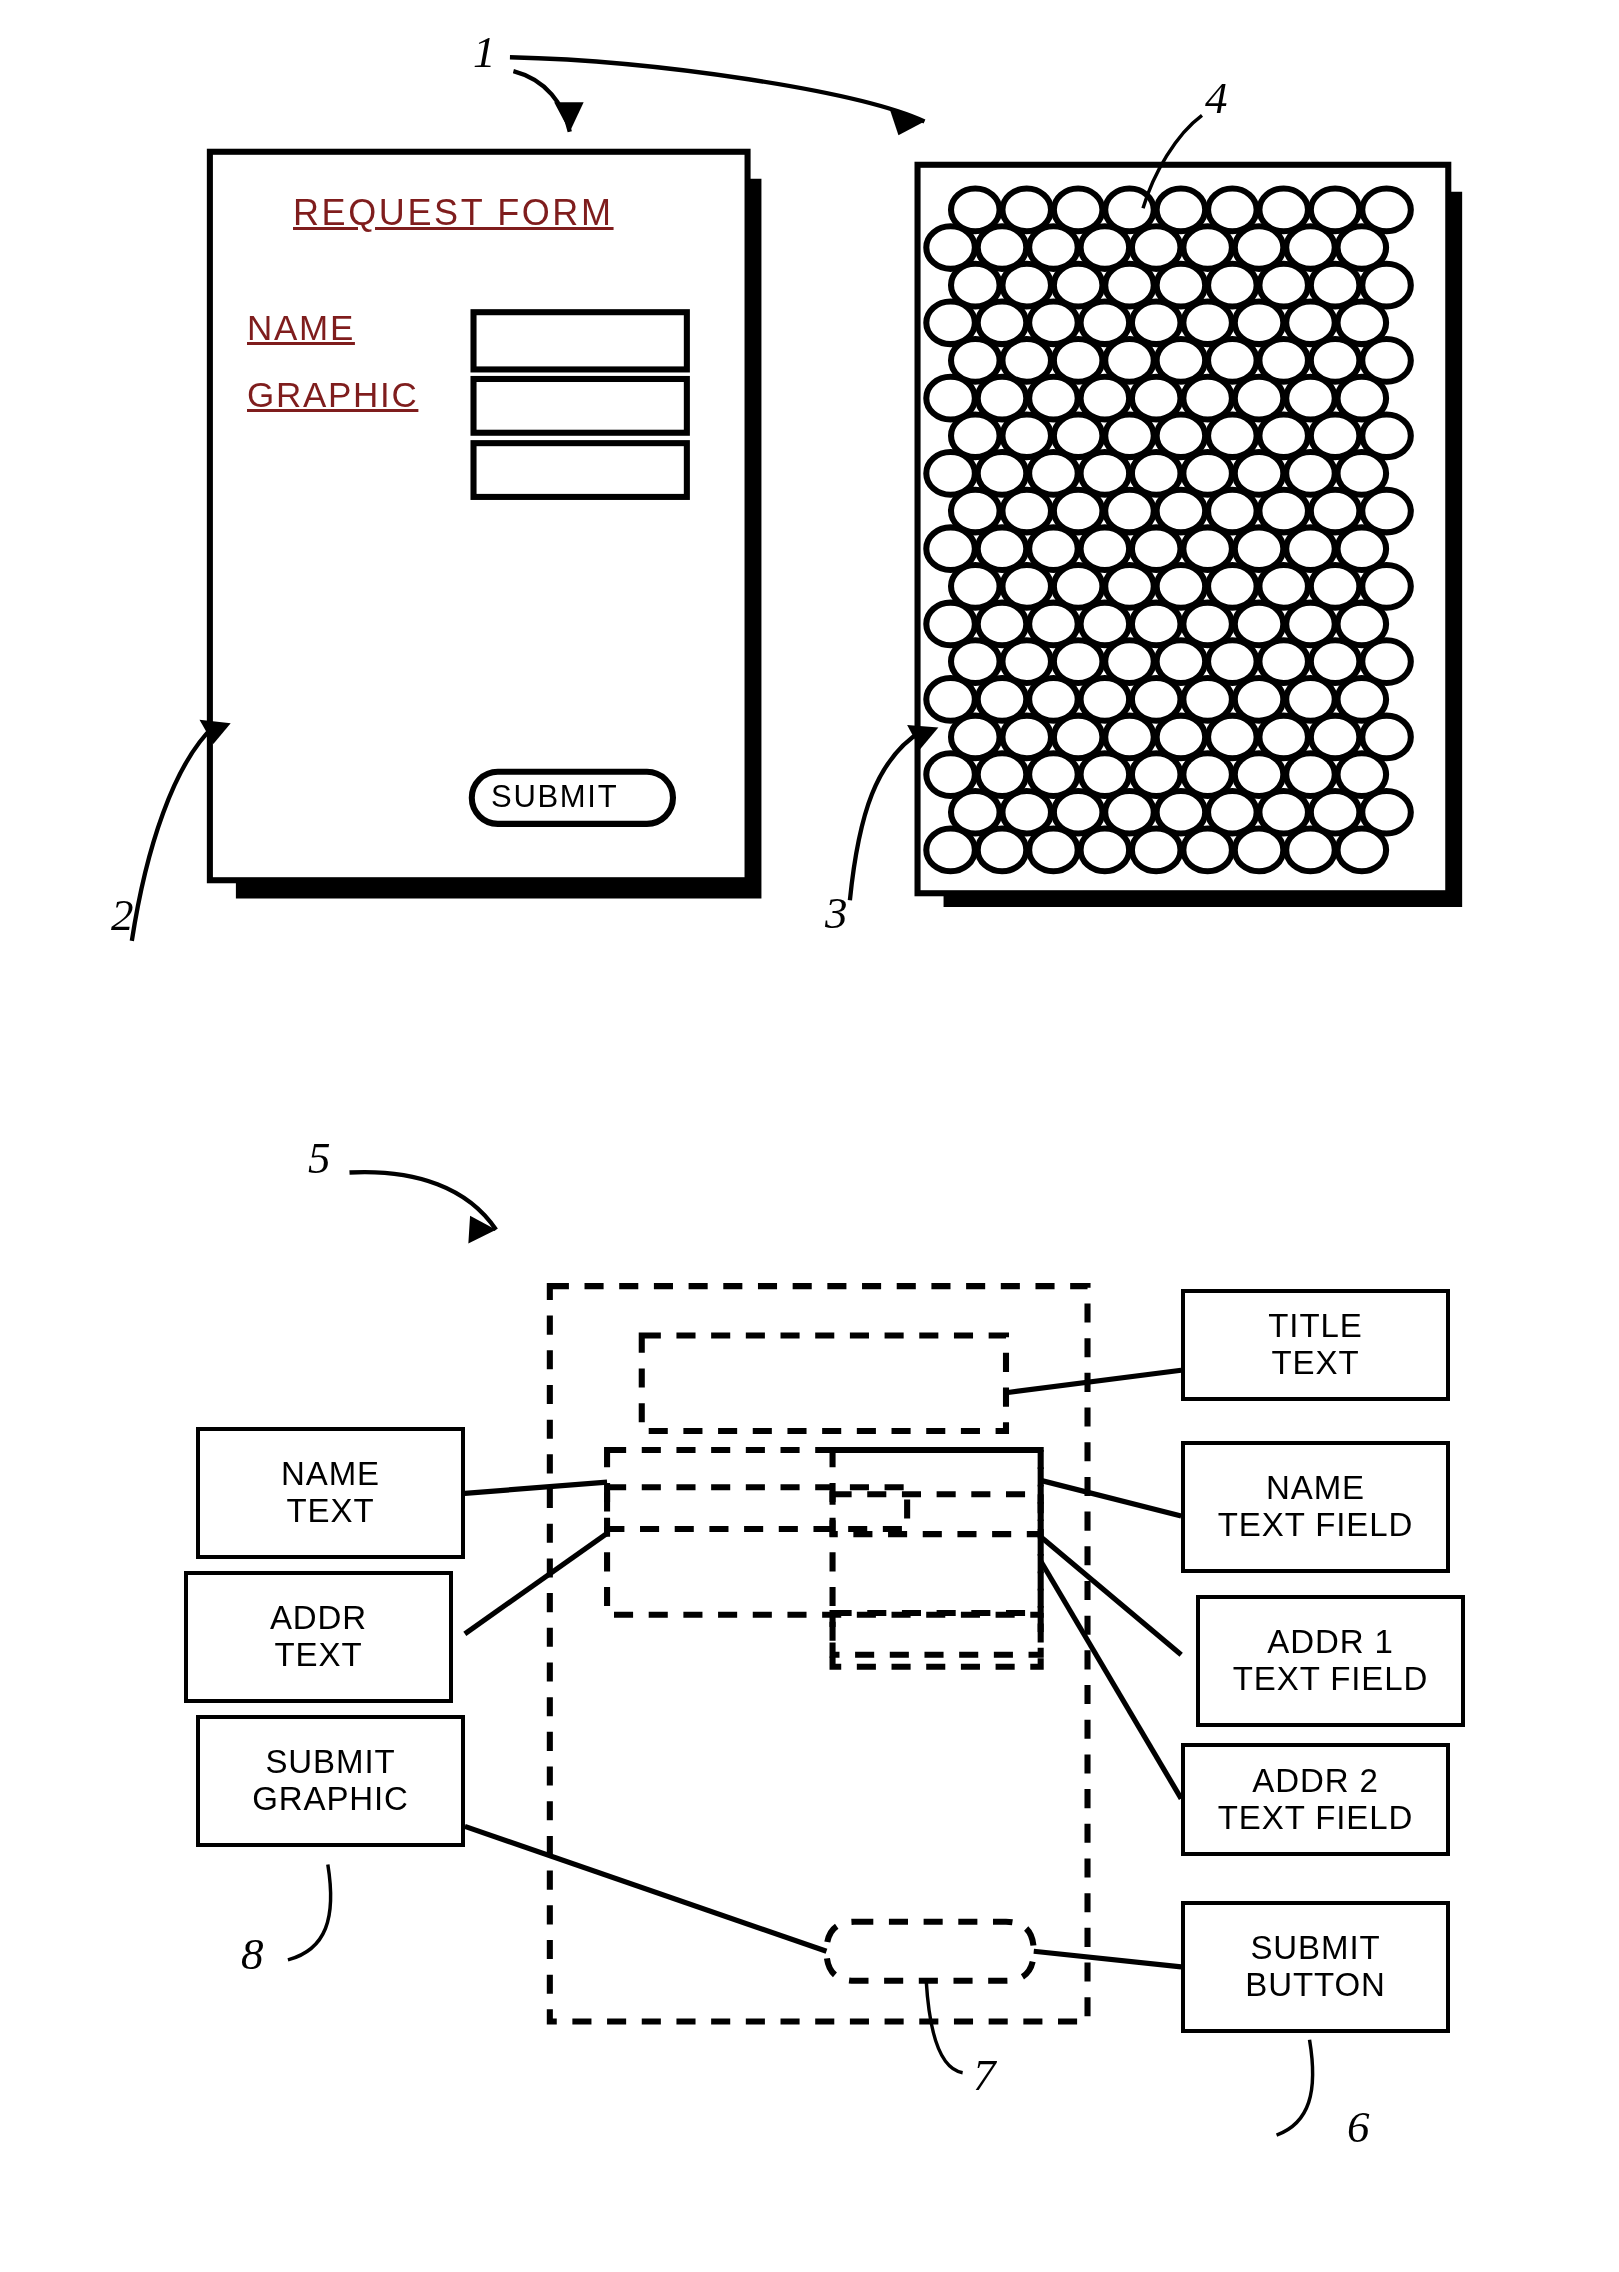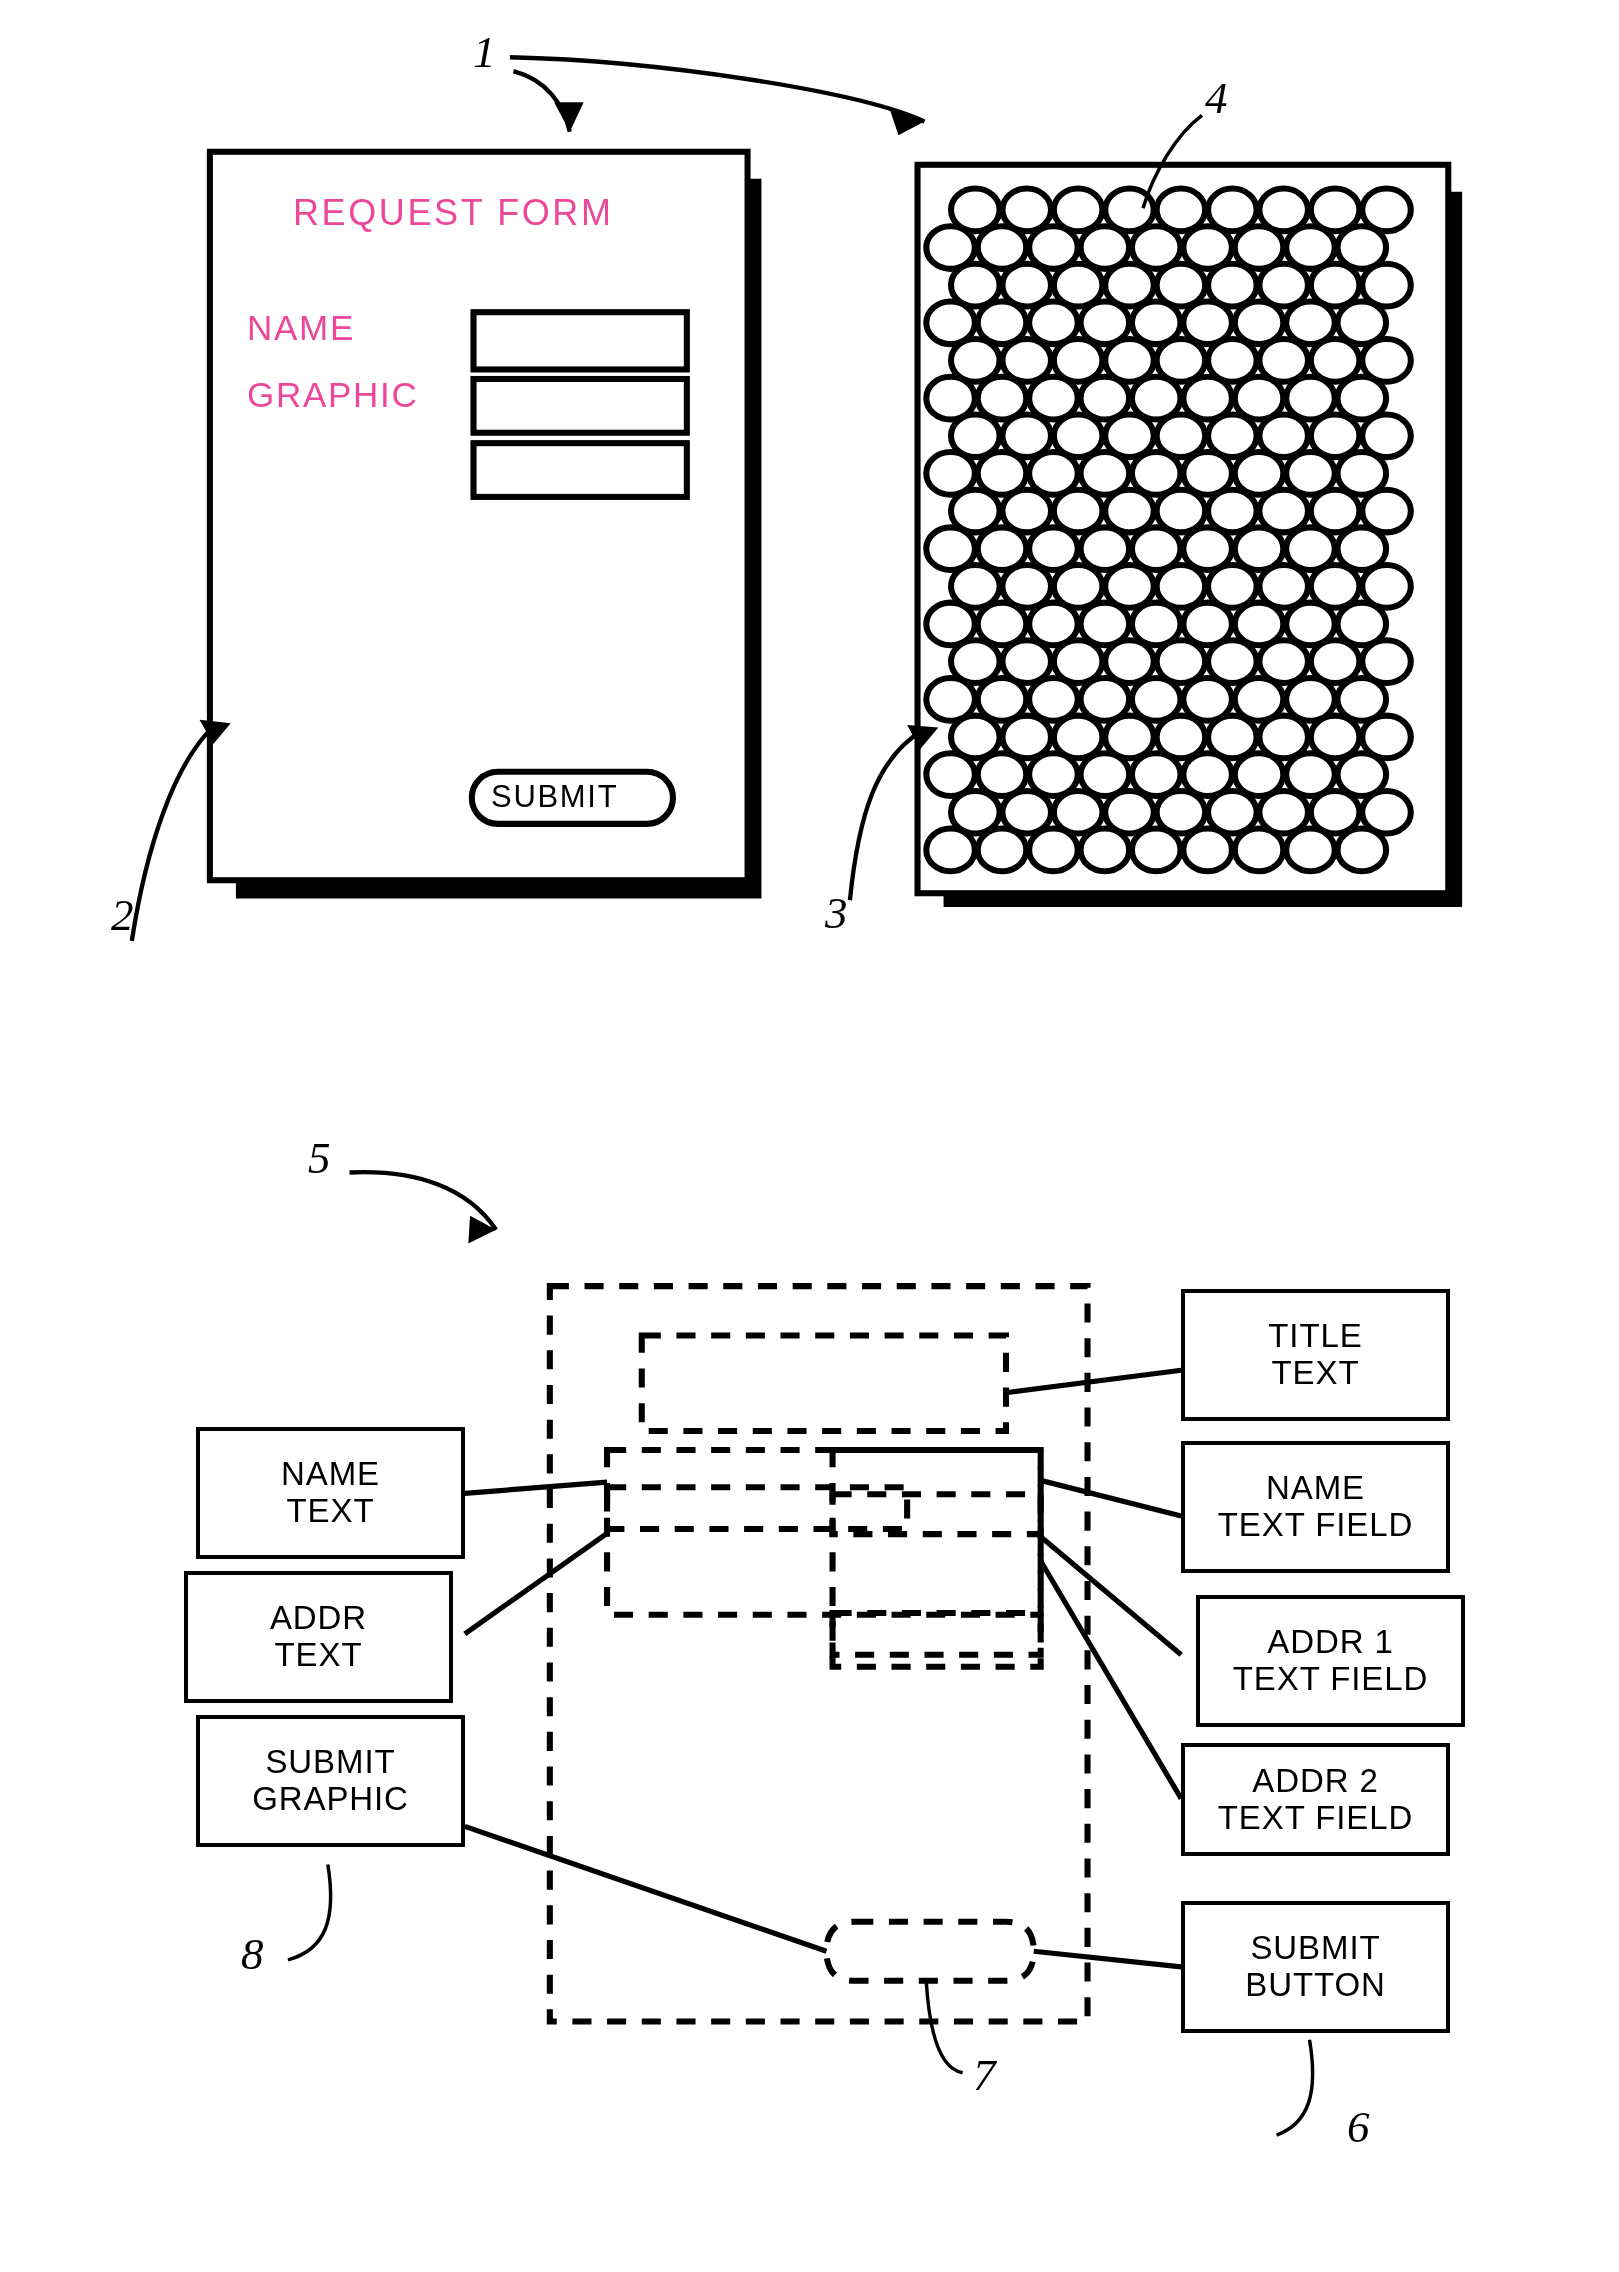--- a/index.html
+++ b/index.html
@@ -33,22 +33,23 @@
     line-height: 1;
     color: #000;
     white-space: nowrap;
     user-select: none;
   }
   .doc-text {
     position: absolute;
     font-family: "Liberation Sans", sans-serif;
     font-size: 35px;
     letter-spacing: 1.7px;
-    color: #ec4899;
+    color: #7f1d1d;
     white-space: nowrap;
+    text-decoration: underline;
   }
   .doc-title {
     font-size: 36px;
     letter-spacing: 2.6px;
   }
   .submit-cap {
     position: absolute;
     font-family: "Liberation Sans", sans-serif;
     font-size: 31px;
     letter-spacing: 1.7px;
@@ -350,21 +351,21 @@
   </div>
   <div class="bx" style="left:184px; top:1571px; width:269px; height:132px;">
     <span>ADDR</span>
     <span>TEXT</span>
   </div>
   <div class="bx" style="left:196px; top:1715px; width:269px; height:132px;">
     <span>SUBMIT</span>
     <span>GRAPHIC</span>
   </div>
 
-  <div class="bx" style="left:1181px; top:1289px; width:269px; height:132px;">
+  <div class="bx" style="left:1181px; top:1289px; width:269px; height:112px;">
     <span>TITLE</span>
     <span>TEXT</span>
   </div>
   <div class="bx" style="left:1181px; top:1441px; width:269px; height:132px;">
     <span>NAME</span>
     <span>TEXT FIELD</span>
   </div>
   <div class="bx" style="left:1181px; top:1595px; width:269px; height:132px;margin-left:15px;">
     <span>ADDR 1</span>
     <span>TEXT FIELD</span>

